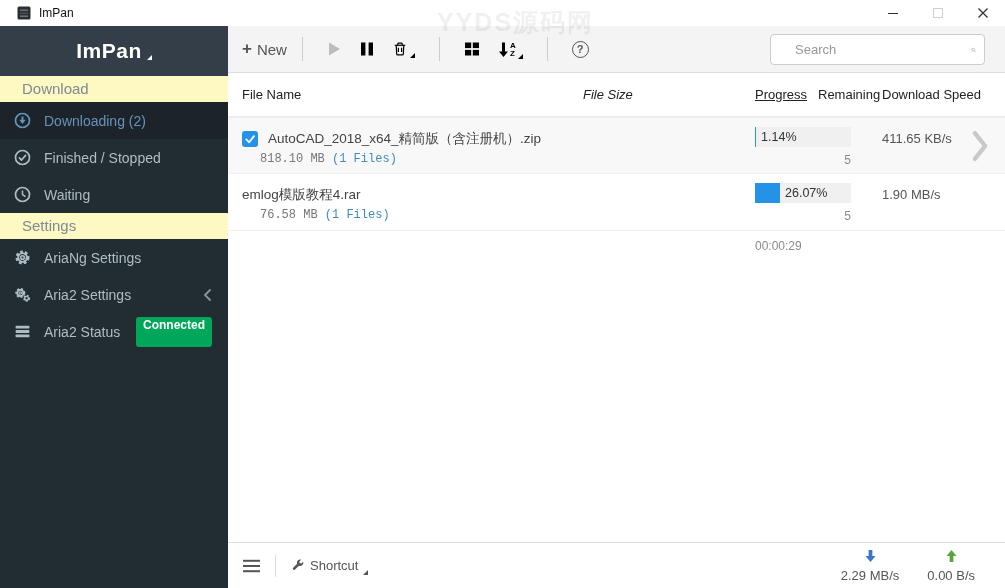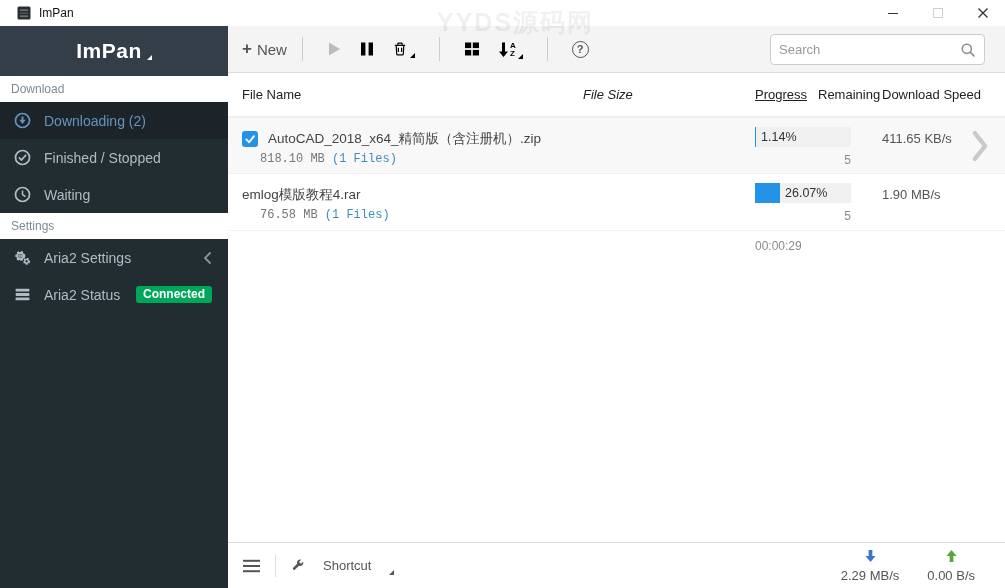--- a/index.html
+++ b/index.html
@@ -19,45 +19,45 @@
   .watermark { position:absolute; left:437px; top:6px; font-size:25px; letter-spacing:2px;
     color:rgba(0,0,0,0.06); z-index:60; pointer-events:none; white-space:nowrap; font-weight:bold; }
 
   
   .sidebar { position:absolute; top:26px; left:0; width:228px; bottom:0; background:#222d32; }
   .logo { height:50px; background:#333e49; display:flex; align-items:center; justify-content:center; color:#fff;
     font-size:21px; font-weight:bold; letter-spacing:.5px; cursor:pointer; }
   .logo .caret { margin-left:5px; margin-top:12px; }
   .caret { display:inline-block; width:0; height:0; border-style:solid; border-width:0 0 5px 5px;
     border-color:transparent transparent currentColor transparent; }
-  .section-header { height:26px; line-height:26px; background:#ffffff; color:#7c8b94; font-size:12px; padding-left:11px; }
+  .section-header { height:26px; line-height:26px; background:#fef9c3; color:#7c8b94; font-size:15px; padding-left:22px; }
   .side-item { display:flex; align-items:center; height:37px; padding:0 16px 0 14px; gap:13px;
     color:#b0bcc3; font-size:14px; cursor:pointer; }
   .side-item .sicon { width:17px; height:17px; flex:none; display:flex; align-items:center; }
   .side-item.active { background:#1c2429; color:#6693bd; }
   .badge { margin-left:auto; background:#00a65a; color:#fff; font-size:12px; font-weight:bold;
-    padding:2px 7px 3px; border-radius:3px; line-height:1; }
+    padding:2px 7px 16px; border-radius:3px; line-height:1; }
   .side-chevron { margin-left:auto; color:#8a949b; display:flex; }
 
   
   .main { position:absolute; top:26px; left:228px; right:0; bottom:0; background:#fff; }
   .toolbar { height:47px; background:#f4f4f4; border-bottom:1px solid #ddd; position:relative;
     display:flex; align-items:center; padding-left:14px; }
   .tb-btn { display:flex; align-items:center; color:#555; cursor:pointer; }
   .tb-new { font-size:15px; gap:5px; }
   .tb-new .plus { font-size:17px; font-weight:bold; }
   .tb-sep { width:1px; height:24px; background:#ccc; margin:0 15px; }
   .tb-icon { margin:0 9px; display:flex; align-items:flex-end; }
   .tb-icon.disabled { color:#bcbcbc; cursor:default; }
   .tb-icon .caret { margin-left:2px; margin-bottom:-1px; }
   .help-circle { width:17px; height:17px; border:1.4px solid #555; border-radius:50%; display:flex;
     align-items:center; justify-content:center; font-size:11px; font-weight:bold; color:#555; }
   .sort-letters { display:flex; flex-direction:column; font-size:8px; line-height:8px; font-weight:bold; margin-left:1px; }
   .search-box { position:absolute; right:20px; top:8px; width:215px; height:31px; background:#fff;
-    border:1px solid #ccc; border-radius:4px; display:flex; align-items:center; padding:0 8px 0 8px; }
+    border:1px solid #ccc; border-radius:4px; display:flex; align-items:center; padding:0 8px 0 24px; }
   .search-box input { flex:1; border:none; outline:none; font-size:13px; color:#333; background:transparent;
     font-family:"Liberation Sans","DejaVu Sans",sans-serif; }
   .search-box input::placeholder { color:#999; }
 
   .table-header { position:relative; height:44px; border-bottom:1px solid #efefef; font-size:13px; color:#222; }
   .table-header span { position:absolute; top:14px; }
   .col-name { left:14px; } .col-size { left:355px;font-style:italic; } .col-progress { left:527px;text-decoration:underline; }
   .col-remaining { left:590px; } .col-speed { left:654px; }
 
   .dl-row { position:relative; height:57px; border-bottom:1px solid #f1f1f1; cursor:pointer; }
@@ -75,21 +75,21 @@
   .ptime { position:absolute; left:527px; top:35px; font-size:12px; color:#8a8a8a;margin-top:30px; }
   .pconn { position:absolute; left:527px; top:35px; width:96px; text-align:right; font-size:12px; color:#8a8a8a; }
   .dl-speed { position:absolute; left:654px; top:13px; font-size:13px; color:#555; }
   .row-chevron { position:absolute; right:16px; top:10px; cursor:pointer; }
 
   
   .footer { position:absolute; left:0; right:0; bottom:0; height:46px; background:#fff;
     border-top:1px solid #ddd; display:flex; align-items:center; font-size:13px; color:#555; }
   .ft-menu { margin-left:15px; display:flex; cursor:pointer; }
   .ft-sep { width:1px; height:22px; background:#ddd; margin:0 15px; }
-  .ft-shortcut { display:flex; align-items:flex-end; gap:18px; cursor:pointer; color:#555; }
+  .ft-shortcut { display:flex; align-items:flex-end; gap:5px; cursor:pointer; color:#555; }
   .ft-shortcut .caret { margin-bottom:-2px; }
   .ft-speeds { margin-left:auto; margin-right:30px; display:flex; gap:28px; }
   .ft-speed { display:flex; align-items:center; gap:5px; color:#555;flex-direction:column; }
 </style>
 </head>
 <body>
 
 <div class="app">
 
   <div class="titlebar">
@@ -150,20 +150,30 @@
         <svg viewBox="0 0 16 16" width="17" height="17">
           <circle cx="8" cy="8" r="6.6" fill="none" stroke="currentColor" stroke-width="1.6"></circle>
           <path d="M8 4.6V8l2.4 1.7" fill="none" stroke="currentColor" stroke-width="1.4" stroke-linecap="round"></path>
         </svg>
       </span>
       <span>Waiting</span>
     </div>
 
     <div class="section-header">Settings</div>
 
+    <div class="side-item">
+      <span class="sicon">
+        <svg viewBox="0 0 16 16" width="17" height="17">
+          <circle cx="8" cy="8" r="4.9" fill="none" stroke="currentColor" stroke-width="3.4" stroke-dasharray="2.3 1.8"></circle>
+          <circle cx="8" cy="8" r="4.1" fill="none" stroke="currentColor" stroke-width="1.8"></circle>
+          <circle cx="8" cy="8" r="1.7" fill="none" stroke="currentColor" stroke-width="1.5"></circle>
+        </svg>
+      </span>
+      <span>AriaNg Settings</span>
+    </div>
 
     <div class="side-item">
       <span class="sicon">
         <svg viewBox="0 0 17 16" width="17" height="17">
           <circle cx="6.3" cy="6.5" r="3.6" fill="none" stroke="currentColor" stroke-width="2.8" stroke-dasharray="1.9 1.5"></circle>
           <circle cx="6.3" cy="6.5" r="3.1" fill="none" stroke="currentColor" stroke-width="1.6"></circle>
           <circle cx="6.3" cy="6.5" r="1.2" fill="none" stroke="currentColor" stroke-width="1.2"></circle>
           <circle cx="12.6" cy="11.8" r="2.4" fill="none" stroke="currentColor" stroke-width="2.2" stroke-dasharray="1.4 1.2"></circle>
           <circle cx="12.6" cy="11.8" r="1.9" fill="none" stroke="currentColor" stroke-width="1.3"></circle>
         </svg>

